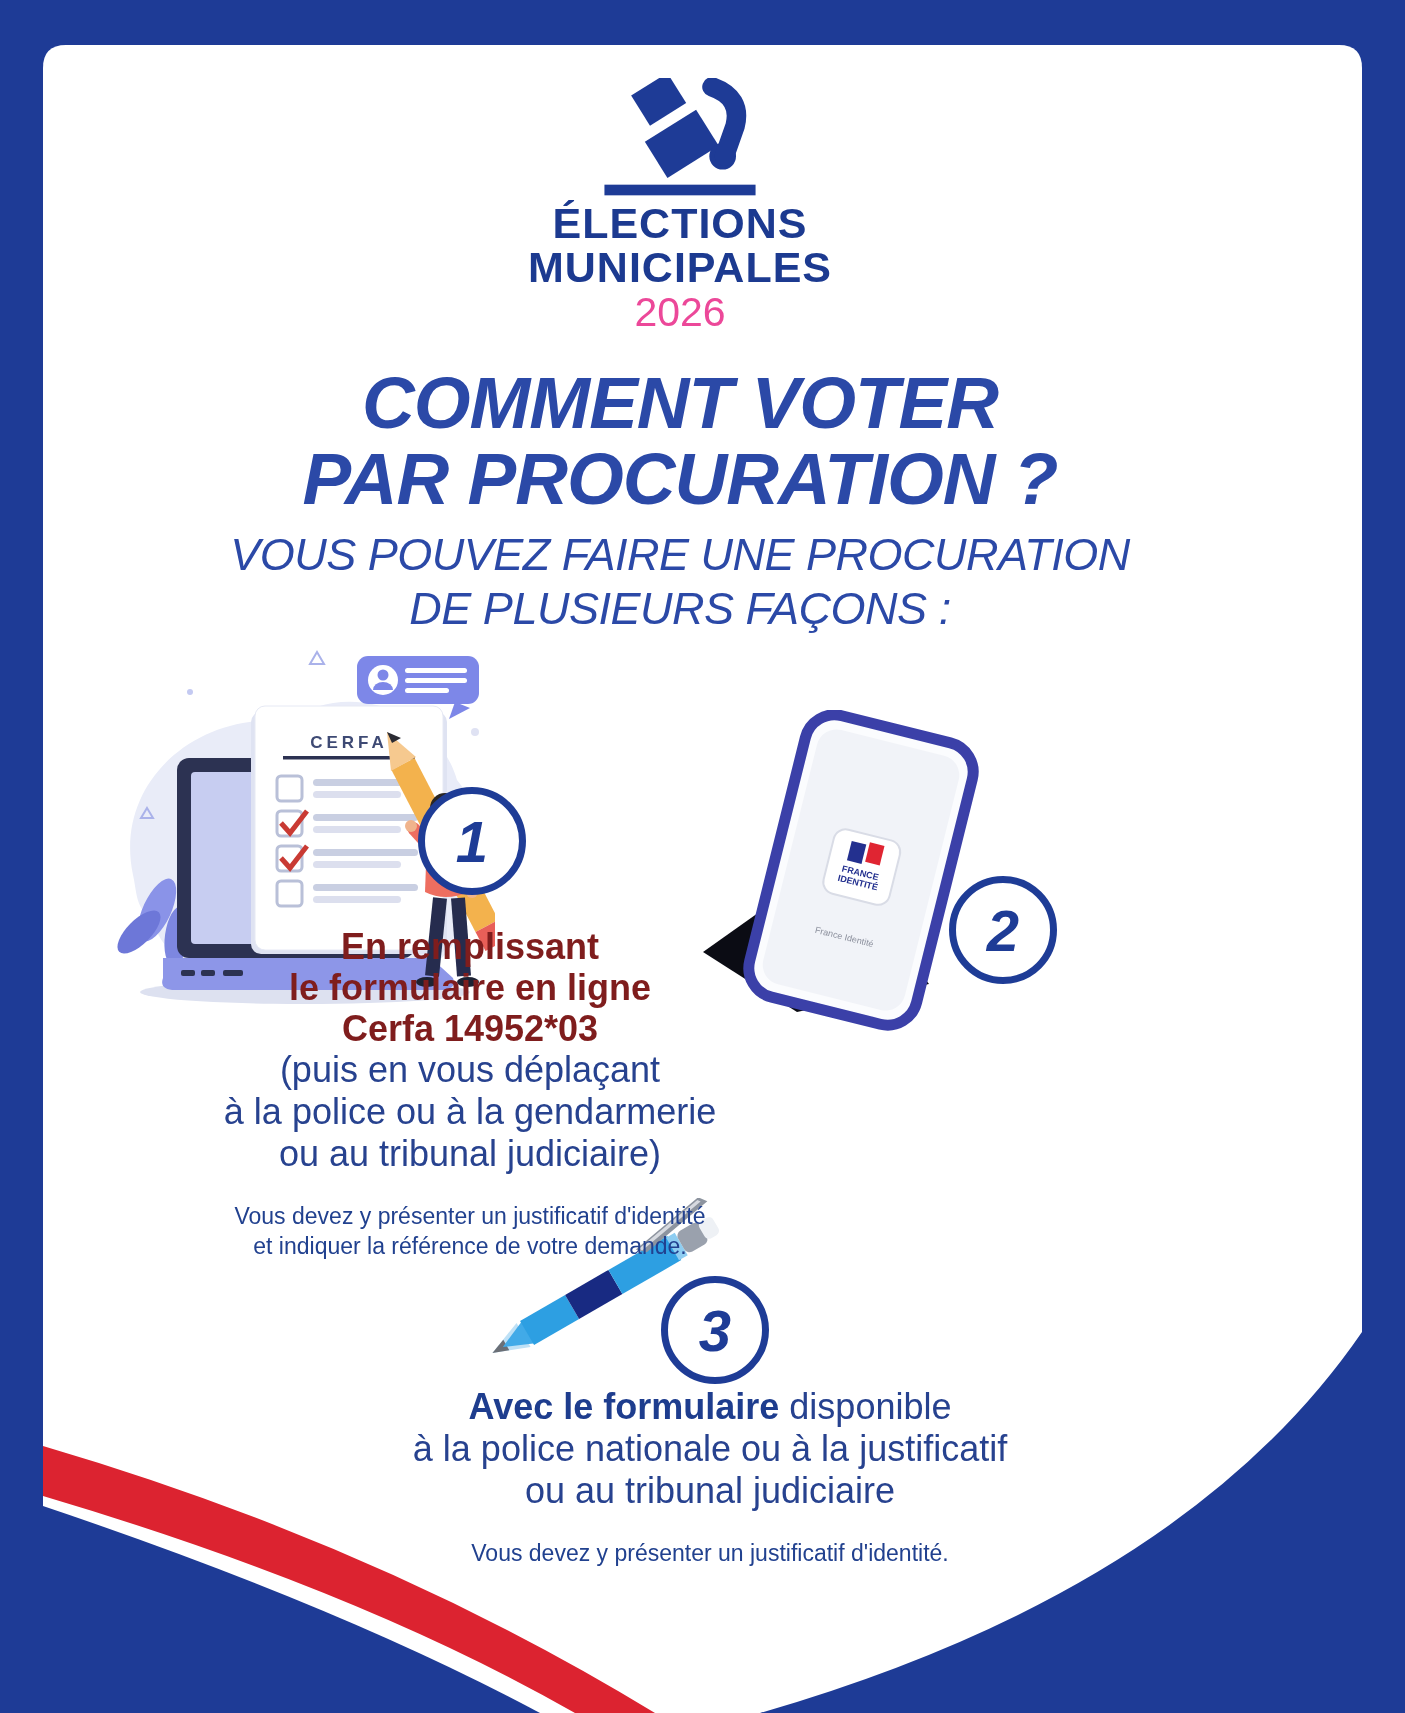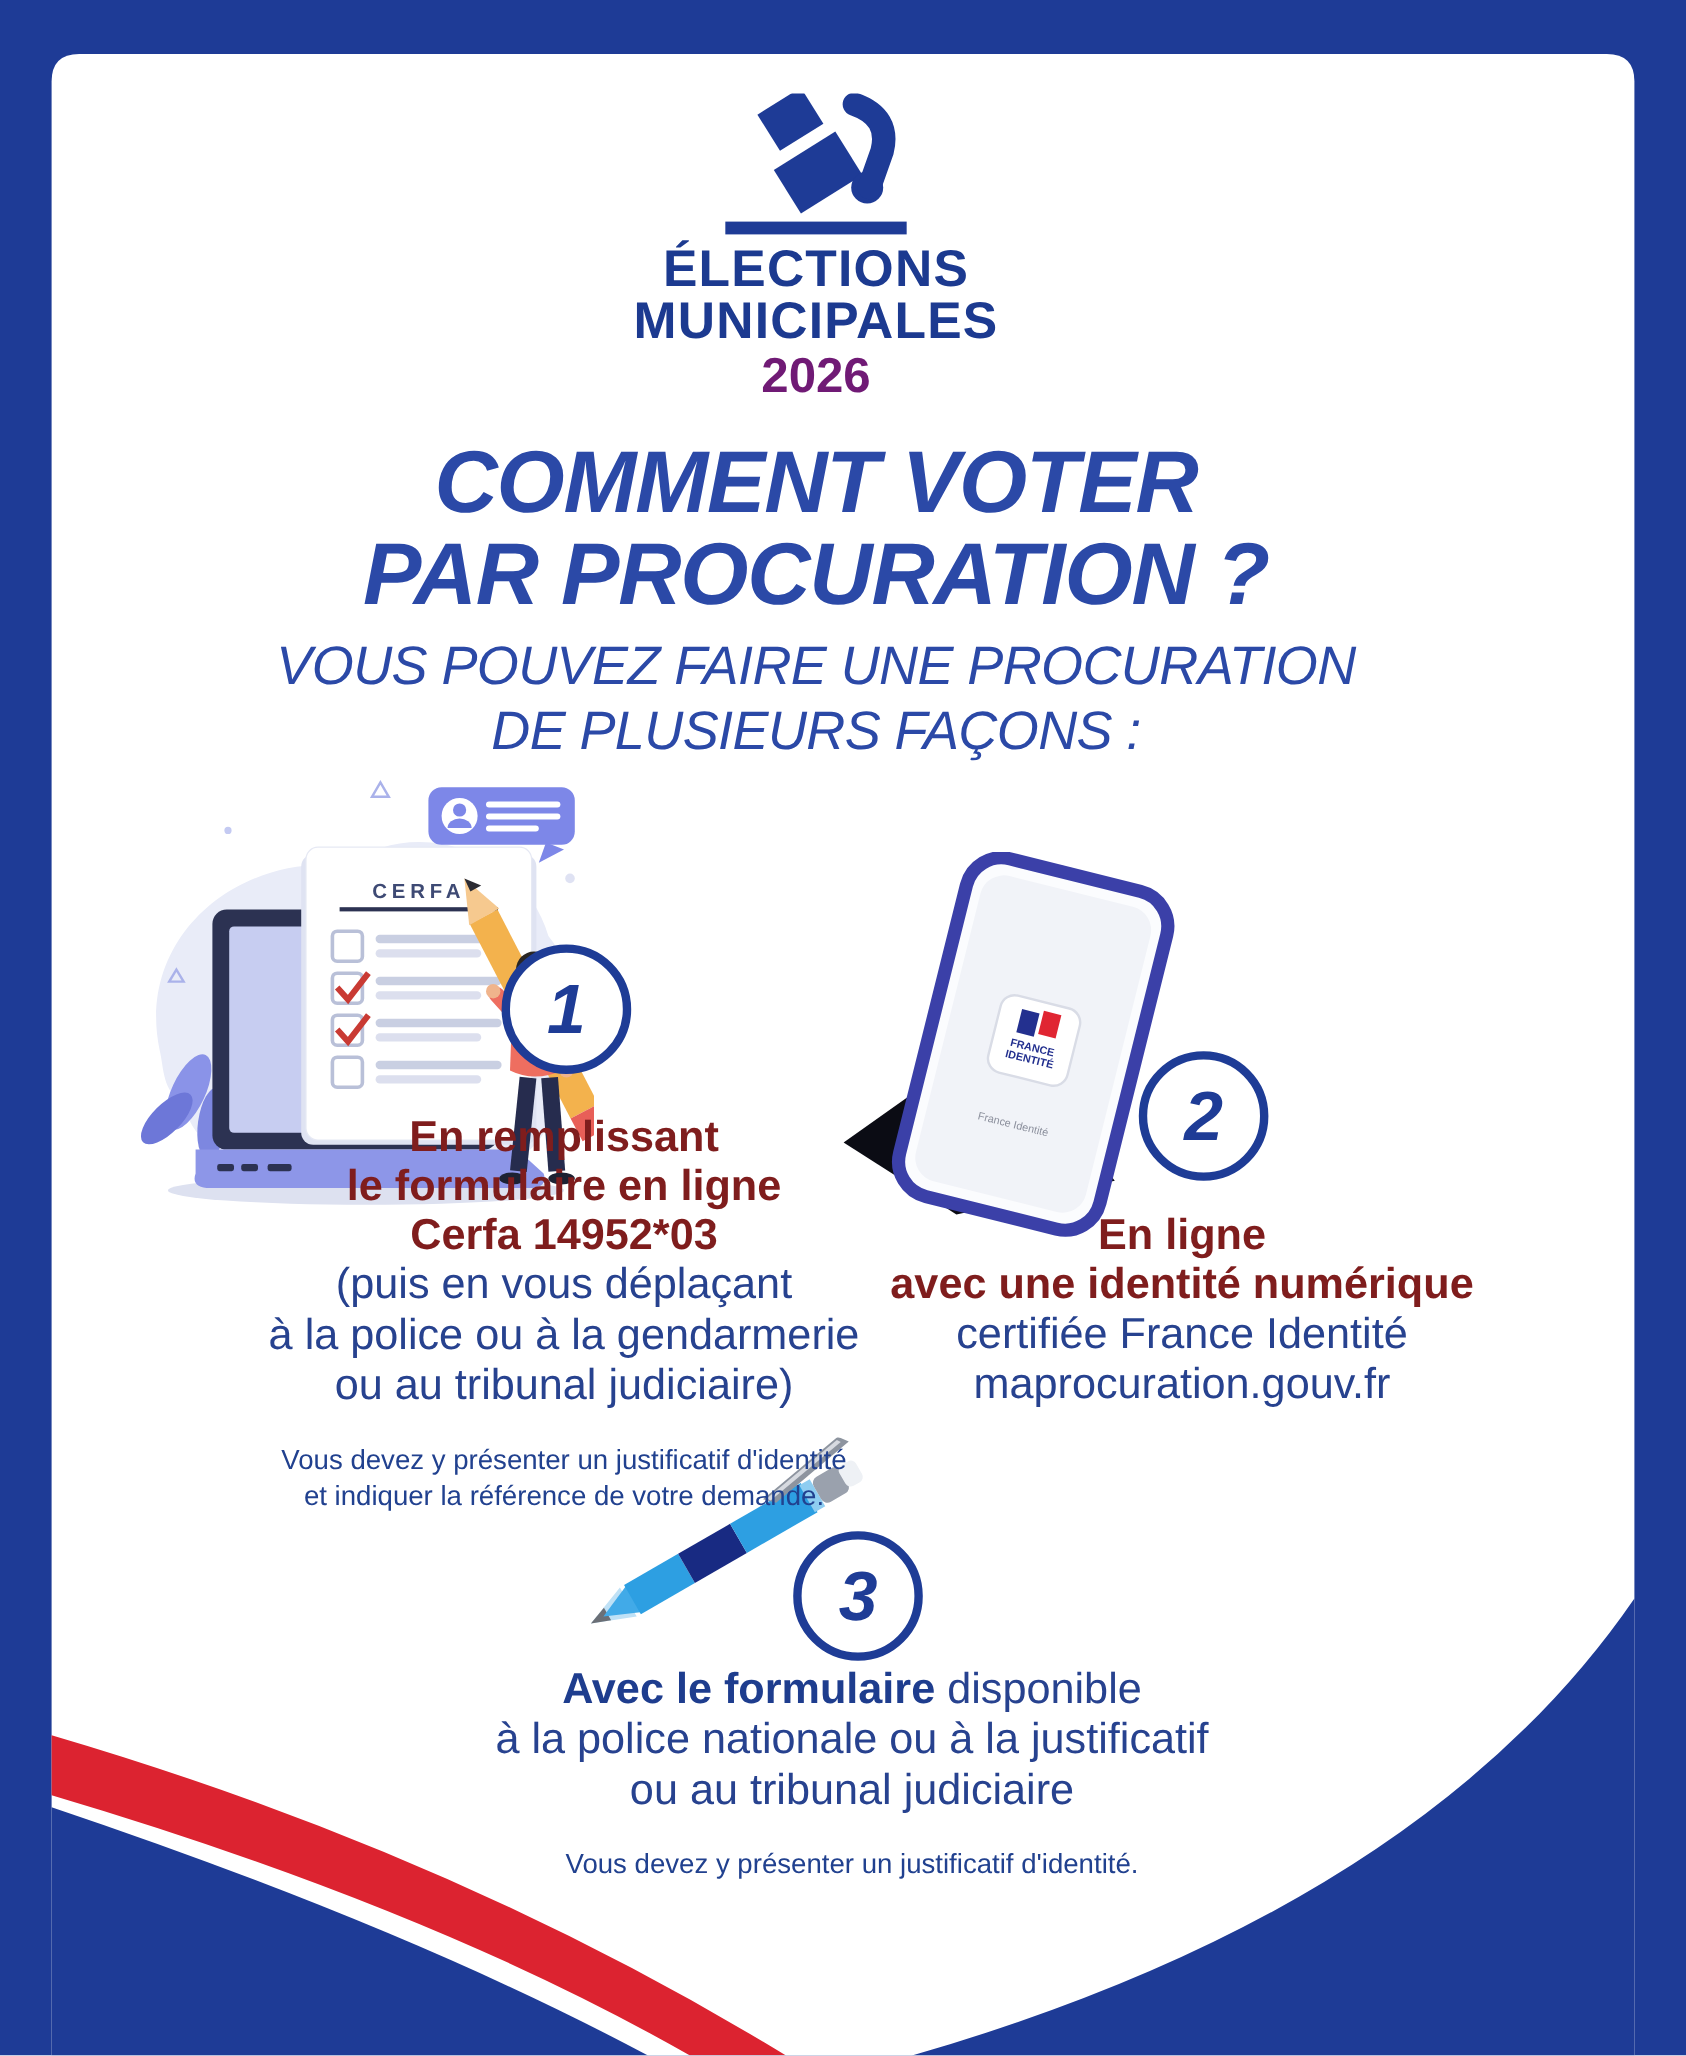--- a/index.html
+++ b/index.html
@@ -2,21 +2,21 @@
 <html><head>
 <meta charset="utf-8">
 <style>
   html,body{margin:0;padding:0;background:#fff}
   .poster{position:relative;width:1405px;height:1713px;overflow:hidden;
           font-family:"Liberation Sans","DejaVu Sans",sans-serif;background:#fff}
   .abs{position:absolute}
   .bg{position:absolute;left:0;top:0;width:100%;height:100%}
   .center-col{position:absolute;left:20px;width:1320px;text-align:center}
   .logo-word{font-size:43px;font-weight:bold;color:#1c3a90;line-height:1.02;letter-spacing:1px}
-  .logo-year{font-size:41px;font-weight:bold;color:#701a75;line-height:1.08}
+  .logo-year{font-size:41px;font-weight:normal;color:#ec4899;line-height:1.08}
   .title{font-size:73px;font-weight:bold;font-style:italic;color:#2b49a7;line-height:1.04;letter-spacing:-1px}
   .subtitle{font-size:45px;font-style:italic;color:#2b49a7;line-height:1.2;letter-spacing:-0.5px}
   .num{position:absolute;width:94px;height:94px;border:7px solid #1e3c96;border-radius:50%;
        background:#fff;display:flex;align-items:center;justify-content:center;
        font-style:italic;font-weight:bold;font-size:58px;color:#1e3c96;box-sizing:content-box}
   .step-text{position:absolute;text-align:center}
   .bl{font-size:36px;font-weight:bold;color:#7f1d1d;line-height:1.14}
   .rl{font-size:36px;color:#27428f;line-height:1.17}
   .bspan{font-weight:bold;color:#1e3d8e}
   .note-wrap{margin-top:27px}
@@ -174,26 +174,20 @@
     <div class="bl">Cerfa 14952*03</div>
     <div class="rl">(puis en vous déplaçant</div>
     <div class="rl">à la police ou à la gendarmerie</div>
     <div class="rl">ou au tribunal judiciaire)</div>
     <div class="note-wrap">
       <div class="note">Vous devez y présenter un justificatif d'identité</div>
       <div class="note">et indiquer la référence de votre demande.</div>
     </div>
   </div>
 
-  <div class="step-text" style="left:725px;top:1008px;width:520px">
-    <div class="bl">En ligne</div>
-    <div class="bl">avec une identité numérique</div>
-    <div class="rl">certifiée France Identité</div>
-    <div class="rl">maprocuration.gouv.fr</div>
-  </div>
 
   <div class="step-text" style="left:360px;top:1386px;width:700px">
     <div class="rl"><span class="bspan">Avec le formulaire</span><span> disponible</span></div>
     <div class="rl">à la police nationale ou à la justificatif</div>
     <div class="rl">ou au tribunal judiciaire</div>
     <div class="note-wrap">
       <div class="note">Vous devez y présenter un justificatif d'identité.</div>
     </div>
   </div>
 

